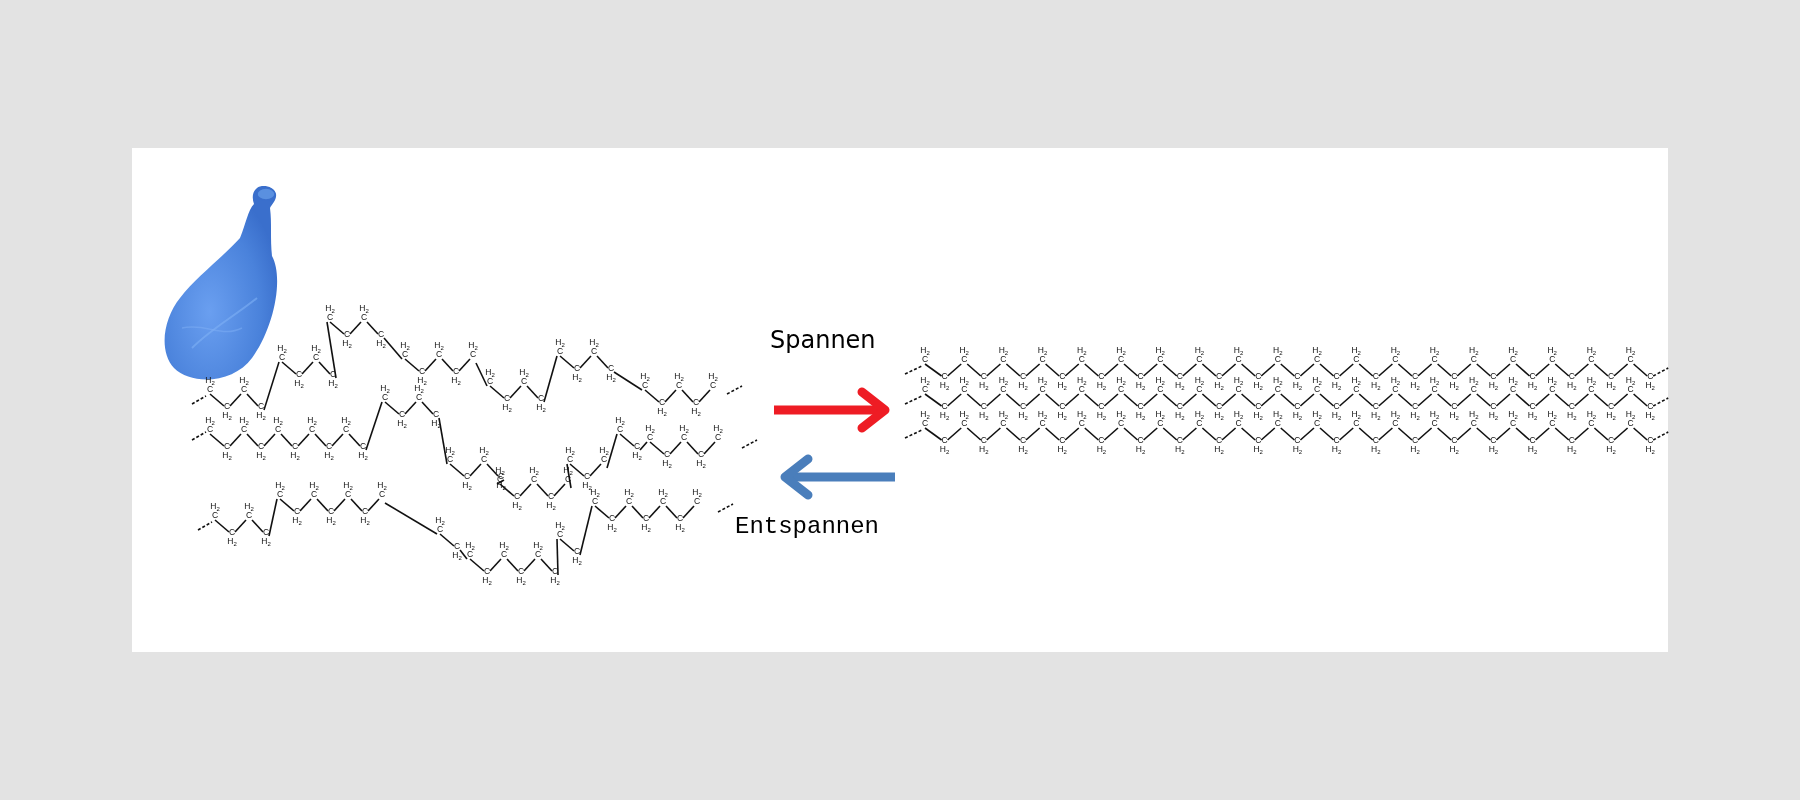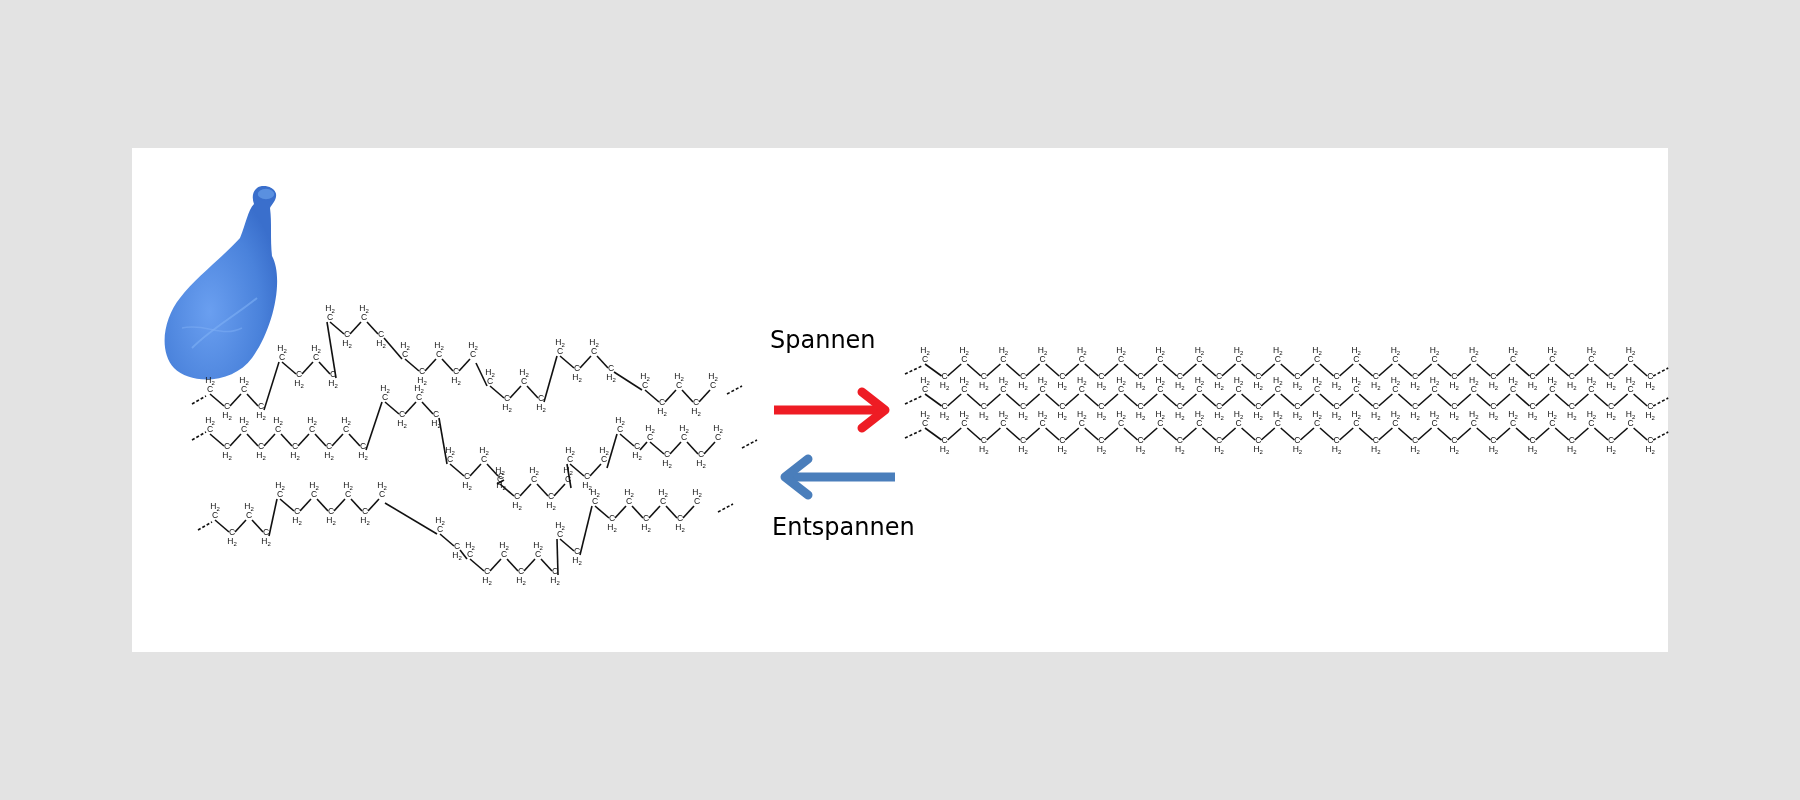--- a/index.html
+++ b/index.html
@@ -23,21 +23,21 @@
       <stop offset="100%" stop-color="#3a6fcc"></stop>
     </radialGradient>
   </defs>
   <path d="M95,10 C100,6 112,8 114,16 C115,22 110,26 108,30 C110,45 108,60 110,78 C122,100 112,150 90,180 C72,205 30,208 12,190 C-4,172 2,140 18,120 C35,98 60,80 78,60 C84,45 86,32 92,26 C90,20 90,14 95,10 Z" fill="url(#bg1)"></path>
   <path d="M30,170 C50,150 70,140 95,120" stroke="#7fb0f5" stroke-width="2" fill="none" opacity="0.6"></path>
   <path d="M20,150 C45,145 60,160 80,150" stroke="#7fb0f5" stroke-width="1.5" fill="none" opacity="0.5"></path>
   <ellipse cx="104" cy="16" rx="9" ry="6" fill="#5a90e0" stroke="#3a6fcc" stroke-width="1.5"></ellipse>
 </svg>
 
 <div class="label" style="left:770px;top:326px;">Spannen</div>
-<div class="label" style="left:772px;top:513px;">Entspannen</div>
+<div class="label" style="left:735px;top:513px;font-family:Liberation Mono, monospace;">Entspannen</div>
 
 <svg class="chains" width="1800" height="800">
   <g>
     <line x1="774" y1="410" x2="885" y2="410" stroke="#ee1c24" stroke-width="9"></line>
     <polyline points="862,392 885,410 862,428" fill="none" stroke="#ee1c24" stroke-width="9" stroke-linecap="round" stroke-linejoin="round"></polyline>
   </g>
   <g>
     <line x1="895" y1="477" x2="785" y2="477" stroke="#4a7ebb" stroke-width="9"></line>
     <polyline points="808,459 785,477 808,495" fill="none" stroke="#4a7ebb" stroke-width="9" stroke-linecap="round" stroke-linejoin="round"></polyline>
   </g>

